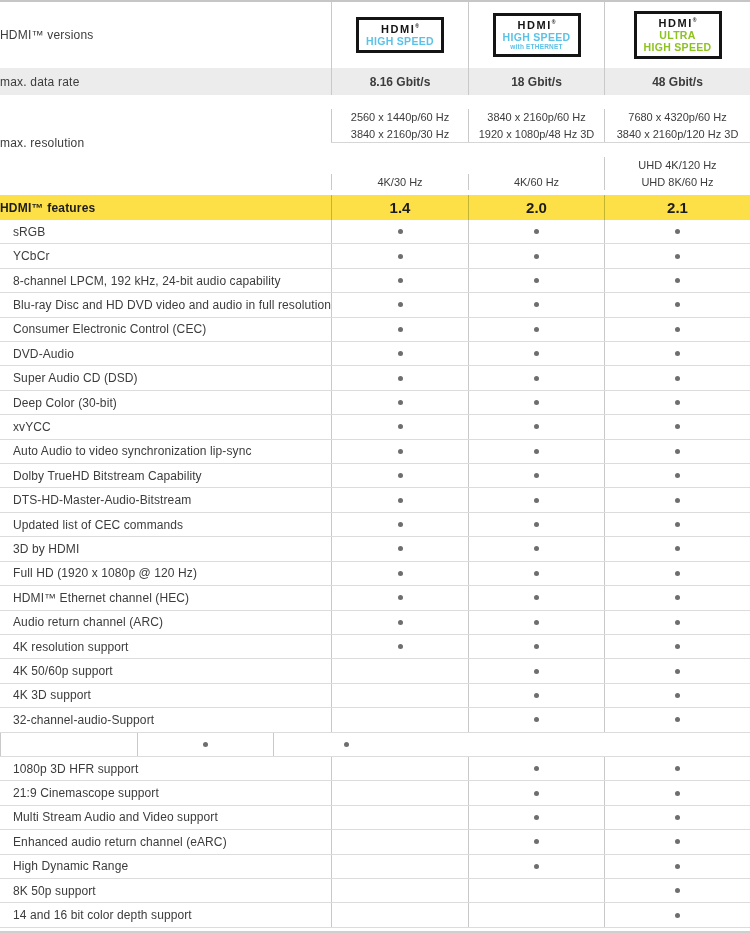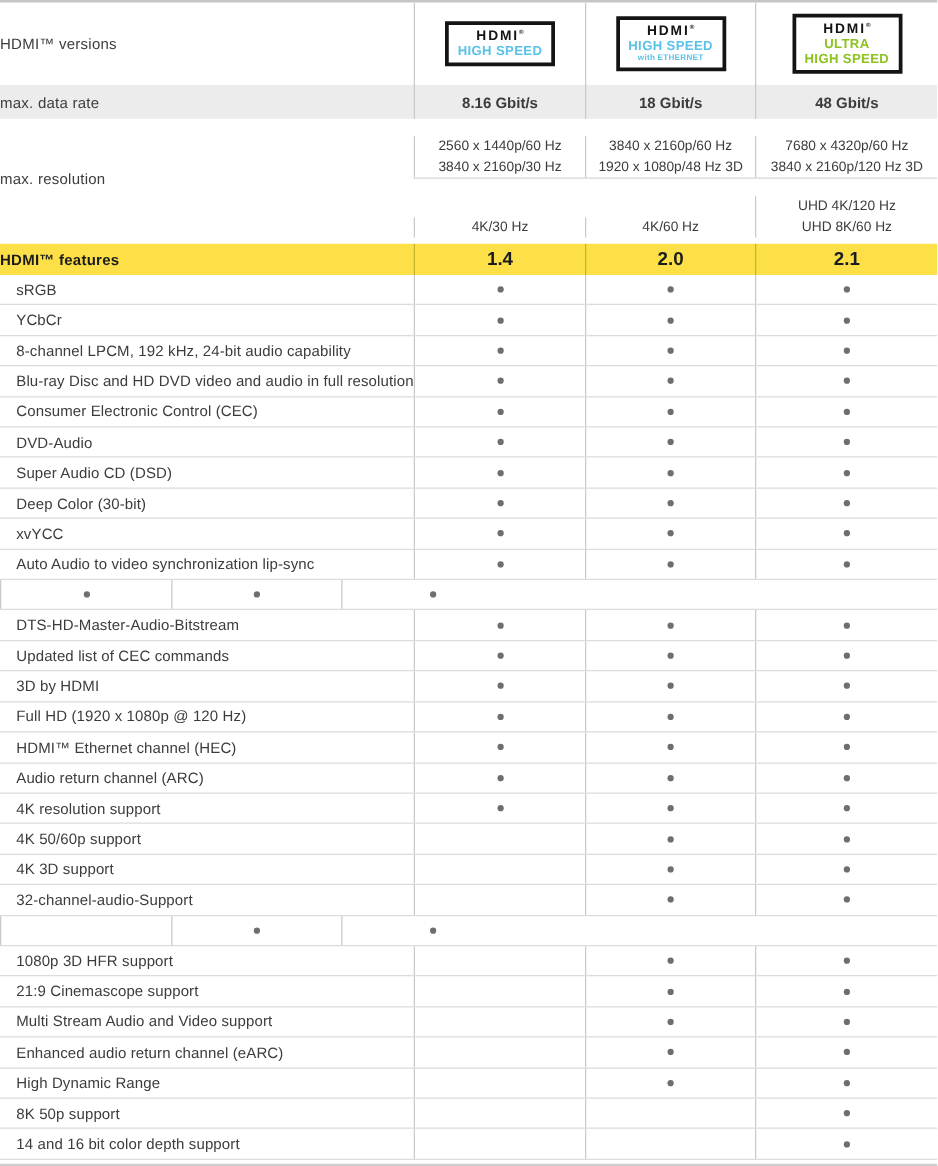--- a/index.html
+++ b/index.html
@@ -242,20 +242,21 @@
           <span class="dot"></span>
         </div>
         <div class="dc c2">
           <span class="dot"></span>
         </div>
         <div class="dc c3">
           <span class="dot"></span>
         </div>
       </div>
       <div class="feature-row">
+        <div class="c0 fname">Dolby TrueHD Bitstream Capability</div>
         <div class="dc c1">
           <span class="dot"></span>
         </div>
         <div class="dc c2">
           <span class="dot"></span>
         </div>
         <div class="dc c3">
           <span class="dot"></span>
         </div>
       </div>

